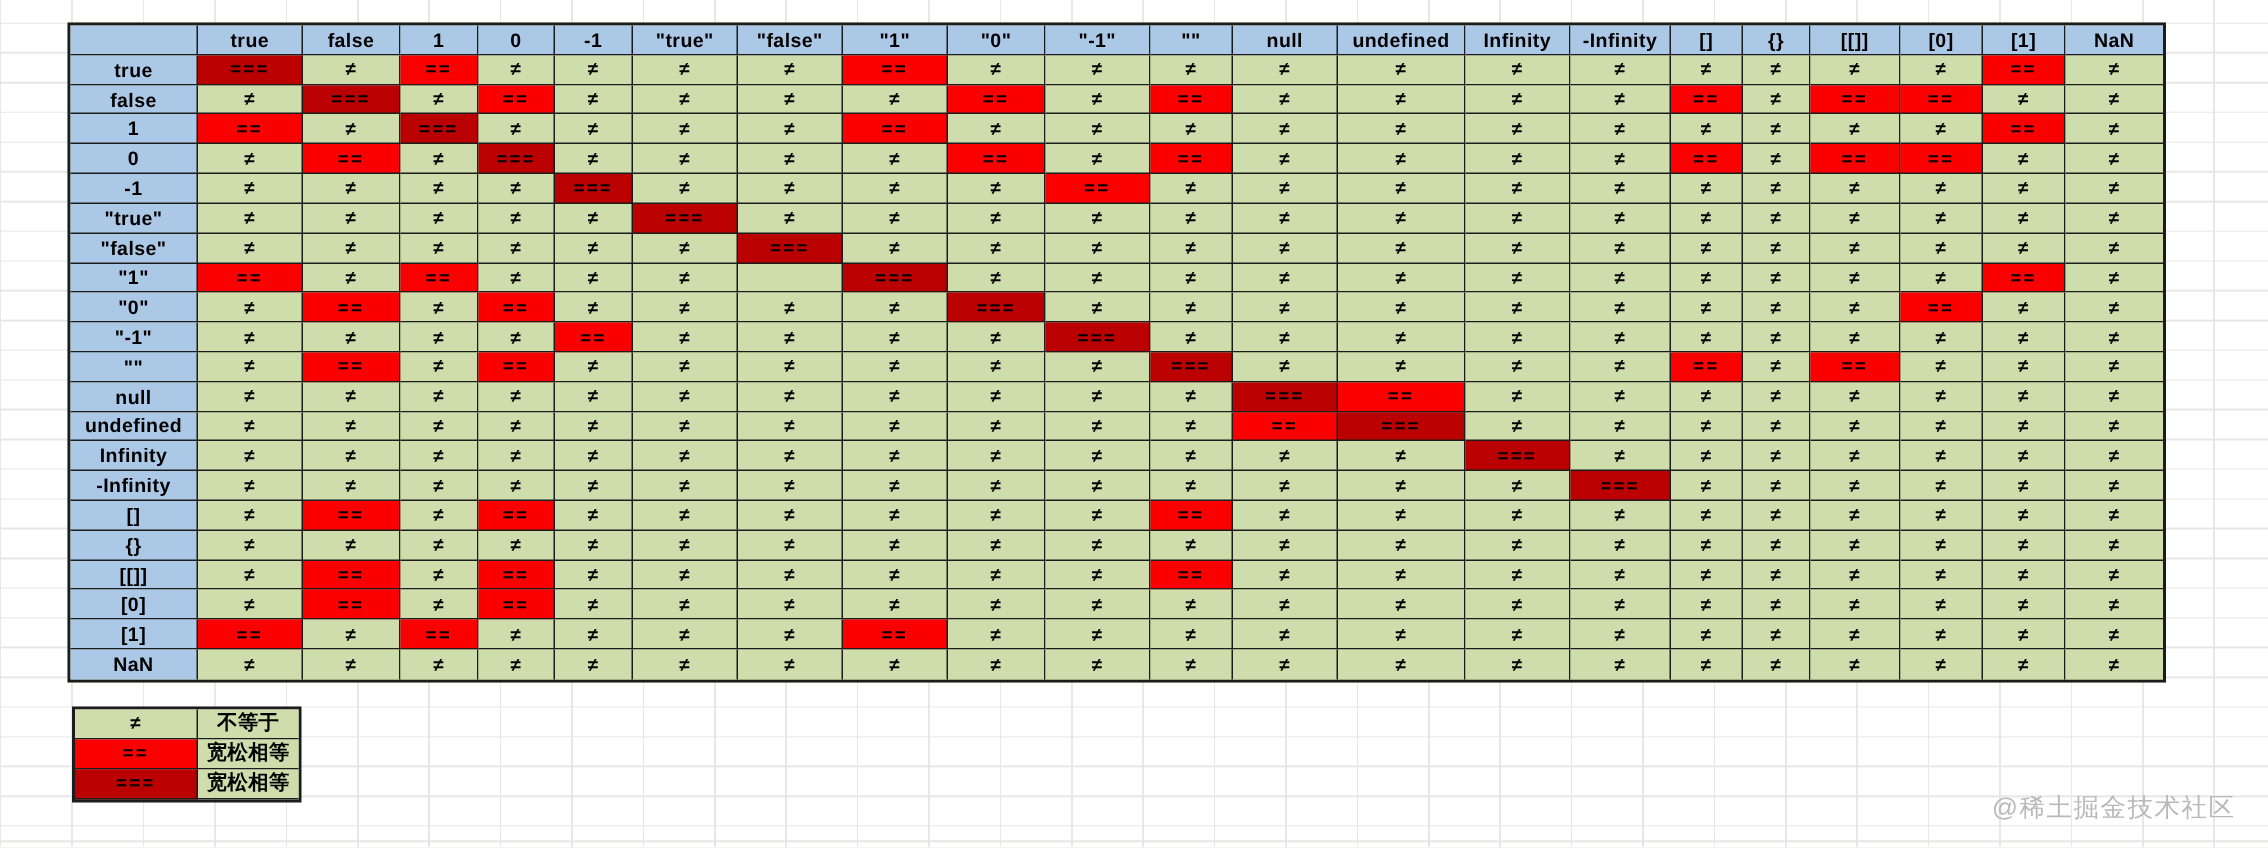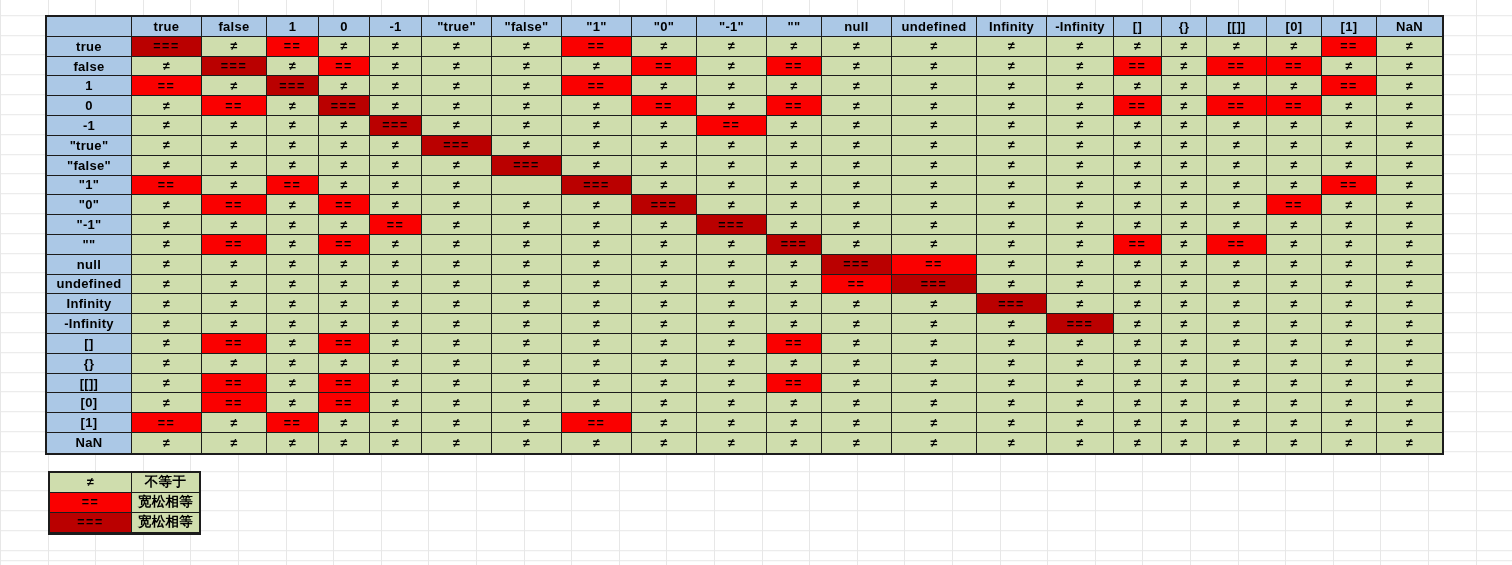--- a/index.html
+++ b/index.html
@@ -593,13 +593,14 @@
       </div>
       <div class="row">
         <div class="cell c-eq" style="width: 82px;">==</div>
         <div class="cell lbl" style="width: 67px;">宽松相等</div>
       </div>
       <div class="row">
         <div class="cell c-seq" style="width: 82px;">===</div>
         <div class="cell lbl" style="width: 67px;">宽松相等</div>
       </div>
     </div>
+  <div class="watermark">@稀土掘金技术社区</div>
 </div>
 
 </body></html>

